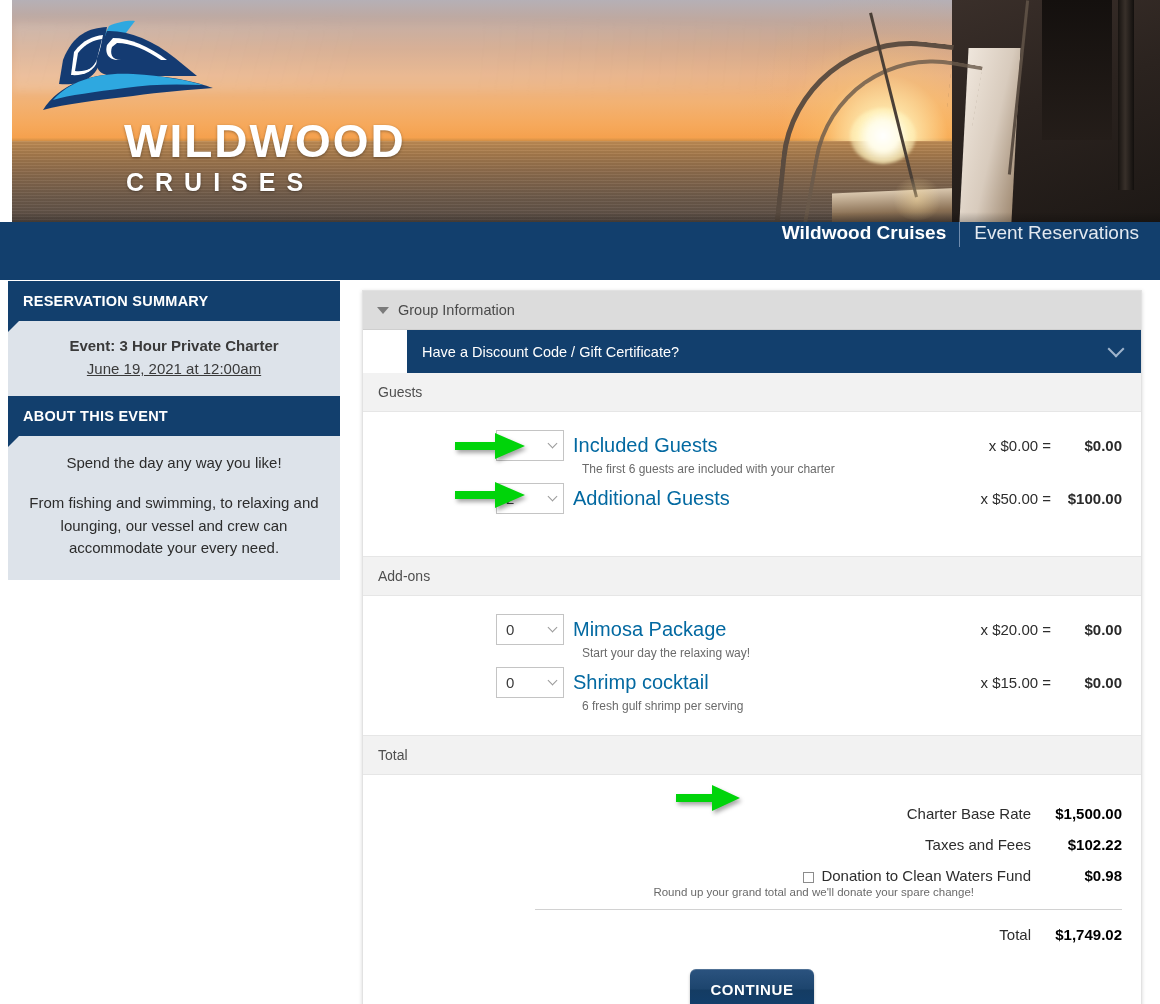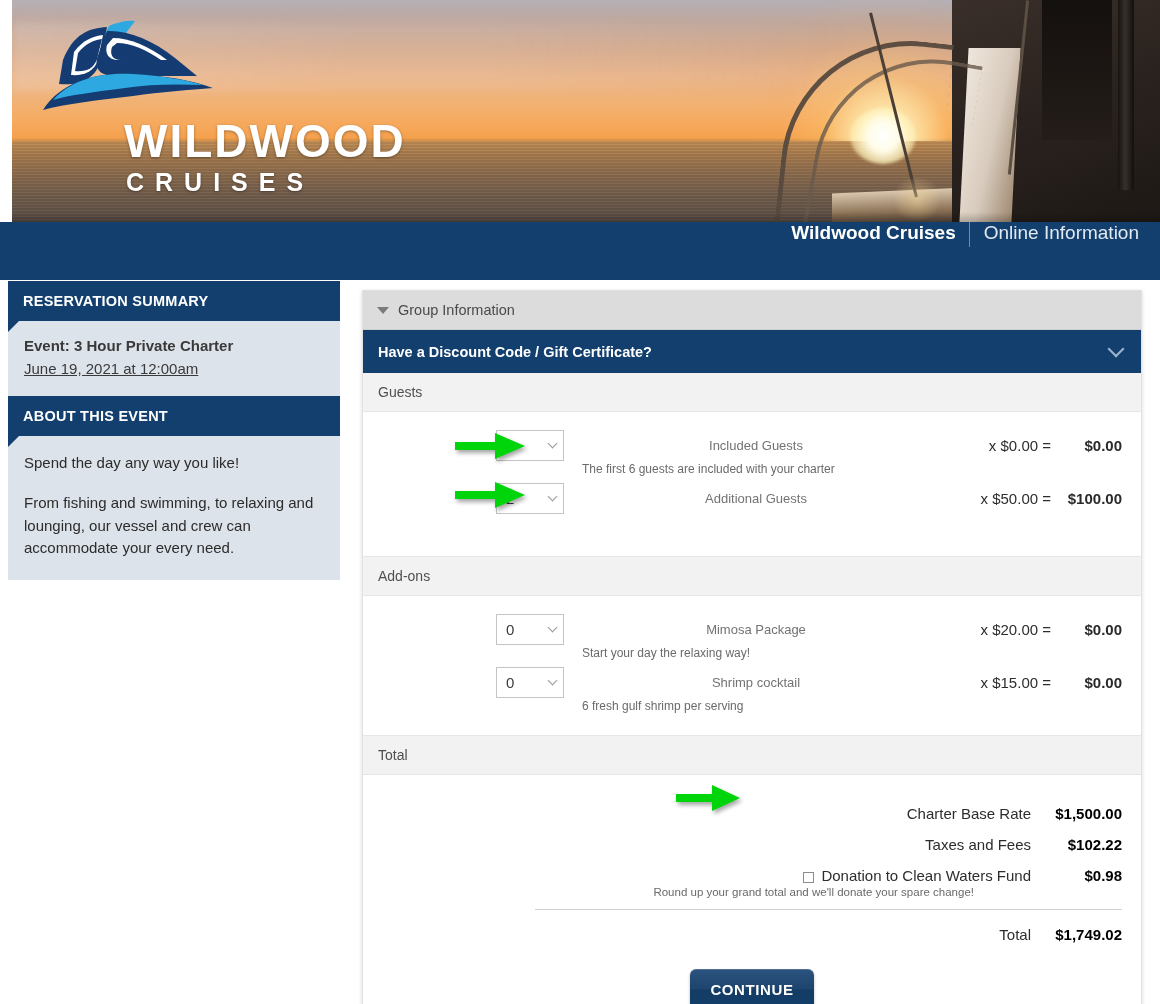--- a/index.html
+++ b/index.html
@@ -149,20 +149,21 @@
     padding:12px 0 12px 15px;
   }
   .panel-notch {
     position:absolute; left:0; bottom:-11px; width:0; height:0;
     border-left:11px solid #123f6d;
     border-bottom:11px solid transparent;
   }
   .panel-body {
     background:#dde3ea; color:#2b2b2b;
     padding:14px 16px 16px 16px;
+    text-align:center;
   }
   .summary-event { font-size:15px; font-weight:700; color:#3a3a3a; line-height:1.5; }
   .summary-date {
     font-size:15px; color:#3a3a3a; text-decoration:underline; line-height:1.5;
     cursor:pointer;
   }
   .about-body { padding:16px 16px 20px 16px; }
   .about-p { font-size:15px; color:#2c2c2c; line-height:1.52; }
   .about-p + .about-p { margin-top:17px; }
 
@@ -180,24 +181,25 @@
     display:flex; align-items:center; gap:9px;
     border-bottom:1px solid #cfcfcf;
   }
   .caret-down {
     width:0; height:0;
     border-left:6px solid transparent; border-right:6px solid transparent;
     border-top:7px solid #7b7b7b;
   }
   .discount-bar {
     background:#123f6d; color:#ffffff;
-    font-size:14.5px; font-weight:700;
+    font-size:14.5px; font-weight:400;
     padding:13px 16px 13px 15px;
     display:flex; align-items:center; justify-content:space-between;
     cursor:pointer;
+    margin-left:44px;
   }
   .chev {
     width:12px; height:12px;
     border-right:2px solid #9fb4cc; border-bottom:2px solid #9fb4cc;
     transform: rotate(45deg); margin-bottom:5px; margin-right:3px;
   }
   .section-head {
     background:#f2f2f2; color:#4f4f4f;
     font-size:14px; padding:11px 0 11px 15px;
     border-bottom:1px solid #e6e6e6;
@@ -215,21 +217,21 @@
     border:1px solid #c4c4c4; background:#fff;
     display:flex; align-items:center; justify-content:space-between;
     padding:0 7px 0 9px;
     font-size:15px; color:#3b3b3b; cursor:pointer;
   }
   .sel-chev {
     width:7px; height:7px;
     border-right:1.4px solid #9a9a9a; border-bottom:1.4px solid #9a9a9a;
     transform: rotate(45deg); margin-bottom:4px;
   }
-  .item-name { font-size:13px; color:#737373; flex:1;text-align:center; }
+  .item-name { font-size:20px; color:#0369a1; flex:1; }
   .item-mult { font-size:15px; color:#2d2d2d; width:112px; text-align:right; }
   .item-total { font-size:15px; color:#2a2a2a; font-weight:700; width:90px; text-align:right; padding-right:19px; }
   .item-desc {
     font-size:12px; color:#6a6a6a;
     margin-left:219px;
     padding-top:1px;
   }
 
   
   .tot-row { display:flex; align-items:center; justify-content:flex-end; }
@@ -293,21 +295,21 @@
         </svg>
       </div>
       <div class="logo-word">WILDWOOD</div>
       <div class="logo-sub">CRUISES</div>
     </div>
   </div>
 
   <div class="navbar">
     <span class="nav-brand">Wildwood Cruises</span>
     <span class="nav-divider"></span>
-    <span class="nav-sub">Online Information</span>
+    <span class="nav-sub">Event Reservations</span>
   </div>
 
   <div class="sidebar">
 
     <div class="panel-header">
       <span>RESERVATION SUMMARY</span>
       <span class="panel-notch"></span>
     </div>
     <div class="panel-body">
       <div class="summary-event">Event: 3 Hour Private Charter</div>

